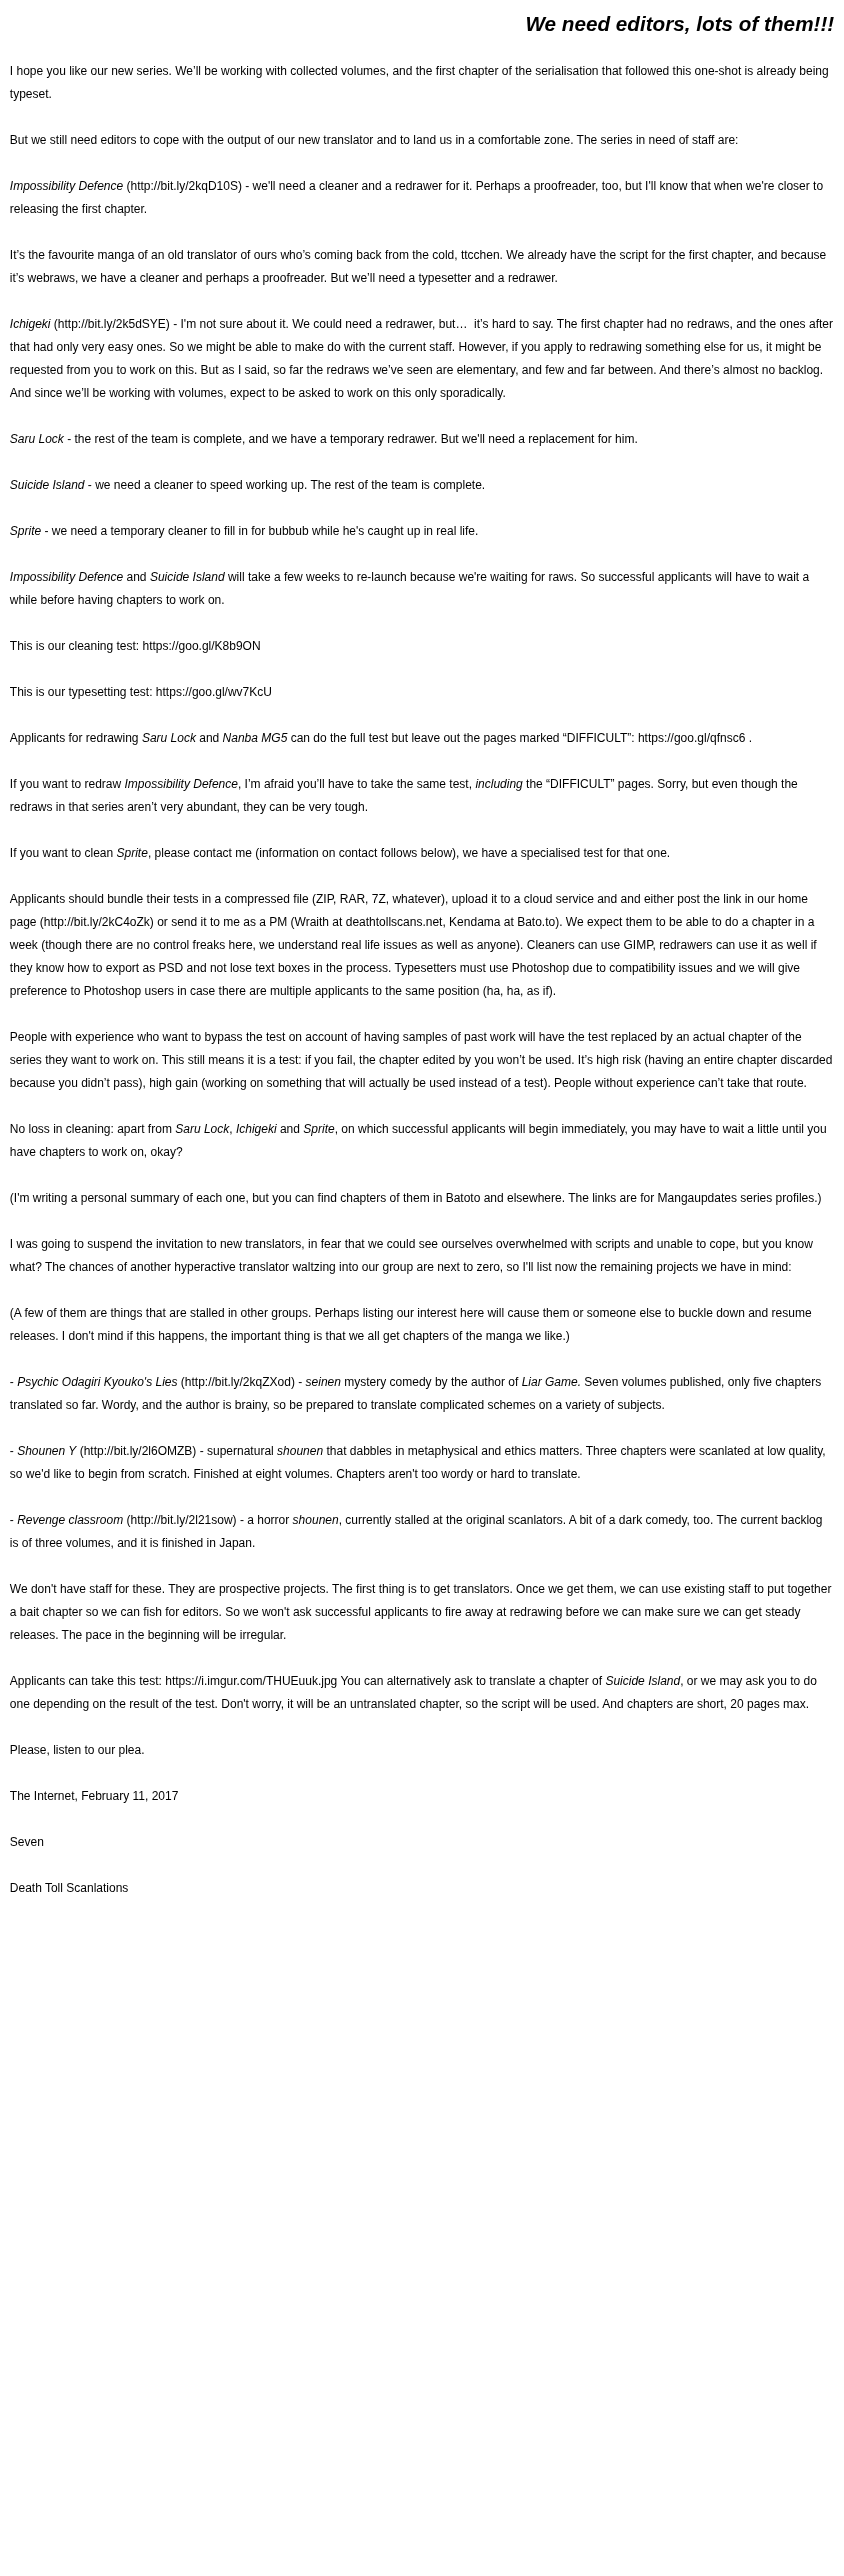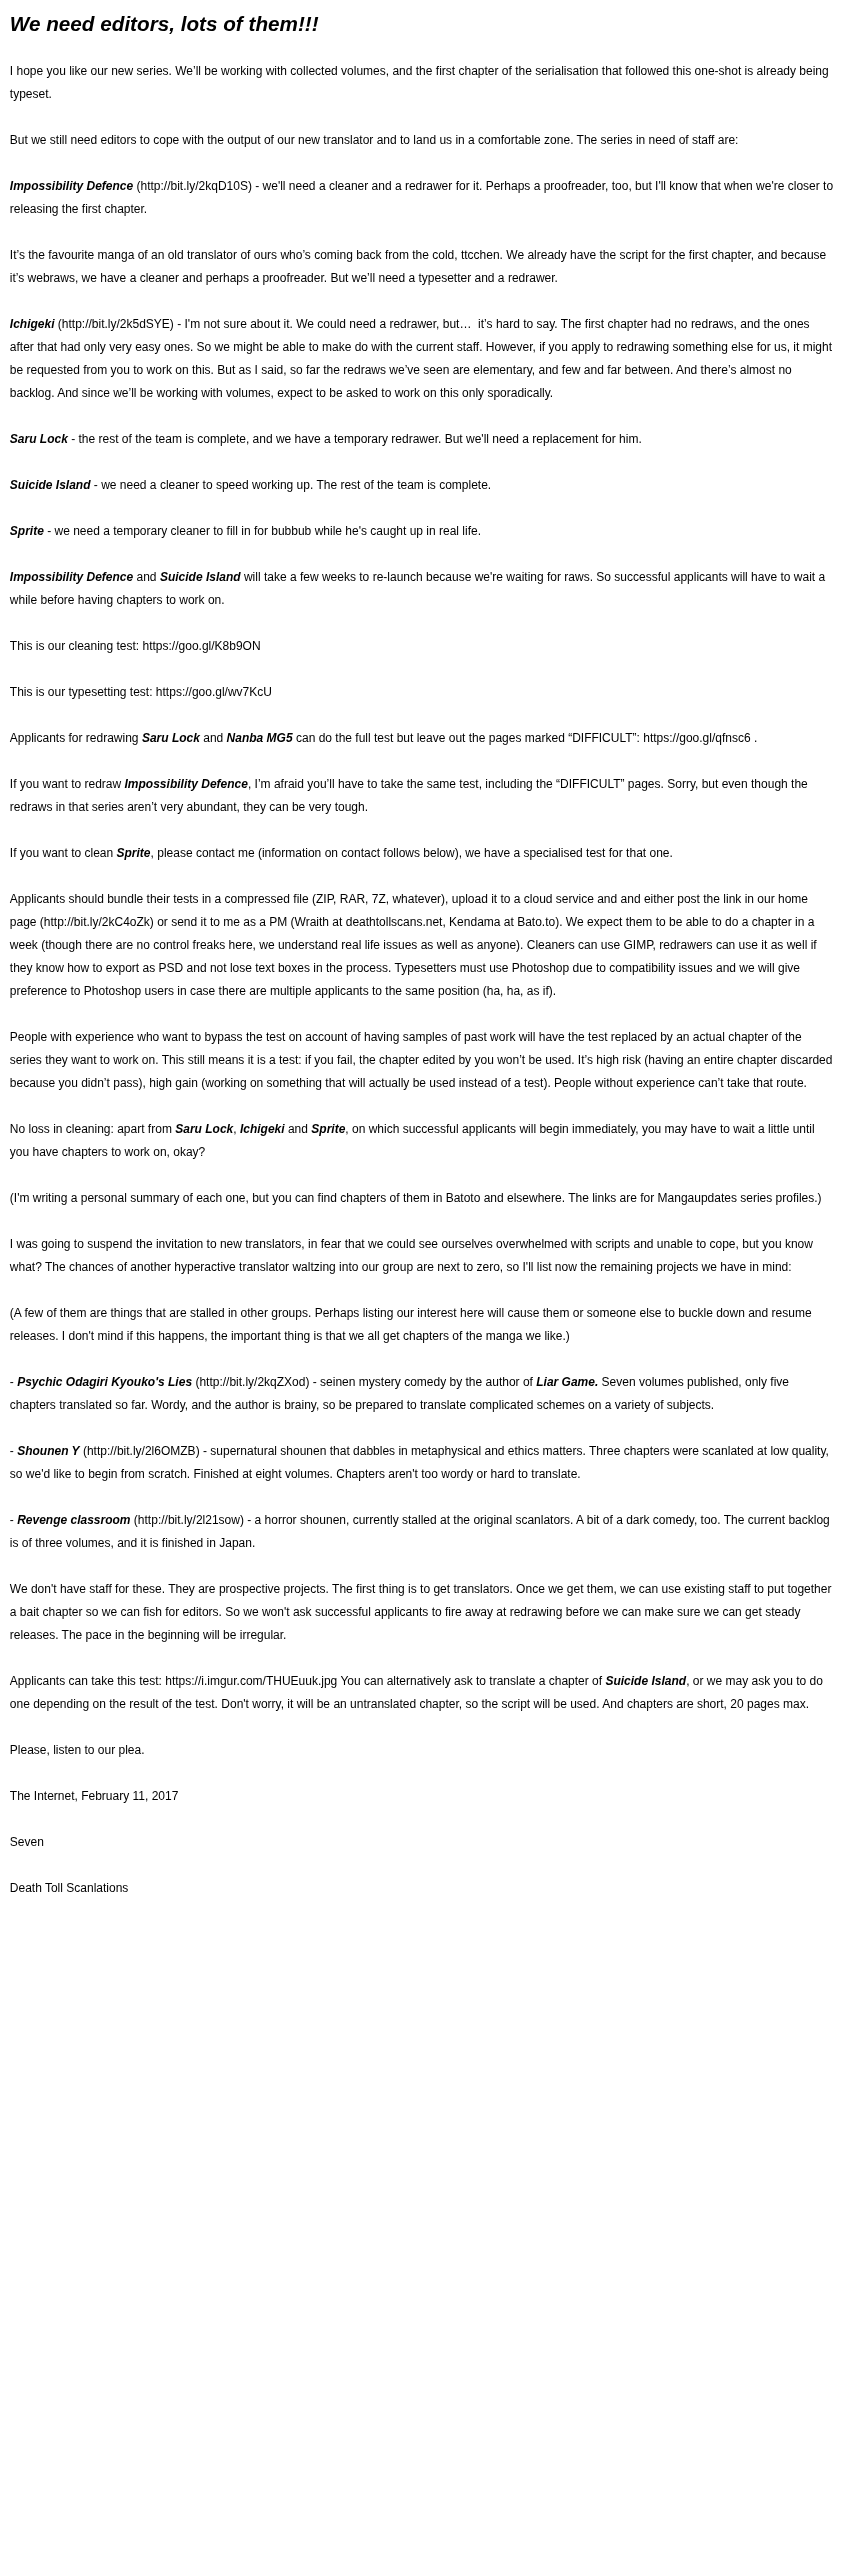--- a/index.html
+++ b/index.html
@@ -15,35 +15,35 @@
     color: #000000;
   }
   .page {
     padding: 5.9px 9.8px 15.7px 9.8px;
     box-sizing: border-box;
   }
   .title {
     font-size: 20.7px;
     font-weight: bold;
     font-style: italic;
-    text-align: left;
+    text-align: right;
     margin: 3.9px 0 0 0;
     line-height: 27.6px;
   }
   .para {
     font-size: 12px;
     line-height: 23px;
     margin: 23px 0 0 0;
     text-align: left;
     white-space: pre-wrap;
   }
   .para.right { text-align: left; }
   .para span.n  { font-weight: normal; font-style: normal; }
-  .para span.bi { font-weight: bold;   font-style: italic; }
-  .para span.i  { font-weight: normal; }
+  .para span.bi { font-weight: normal;   font-style: italic; }
+  .para span.i  { font-weight: normal; font-style: italic; }
 </style>
 </head>
 <body>
 
 <div class="page">
   <h1 class="title">We need editors, lots of them!!!</h1>
   <div id="paragraphs">
       <p class="para"><span class="n">I hope you like our new series. We’ll be working with collected volumes, and the first chapter of the serialisation that followed this one-shot is already being typeset.</span></p>
       <p class="para"><span class="n">But we still need editors to cope with the output of our new translator and to land us in a comfortable zone. The series in need of staff are:</span></p>
       <p class="para"><span class="bi">Impossibility Defence</span><span class="n"> (http://bit.ly/2kqD10S) - we'll need a cleaner and a redrawer for it. Perhaps a proofreader, too, but I'll know that when we're closer to releasing the first chapter.</span></p>

